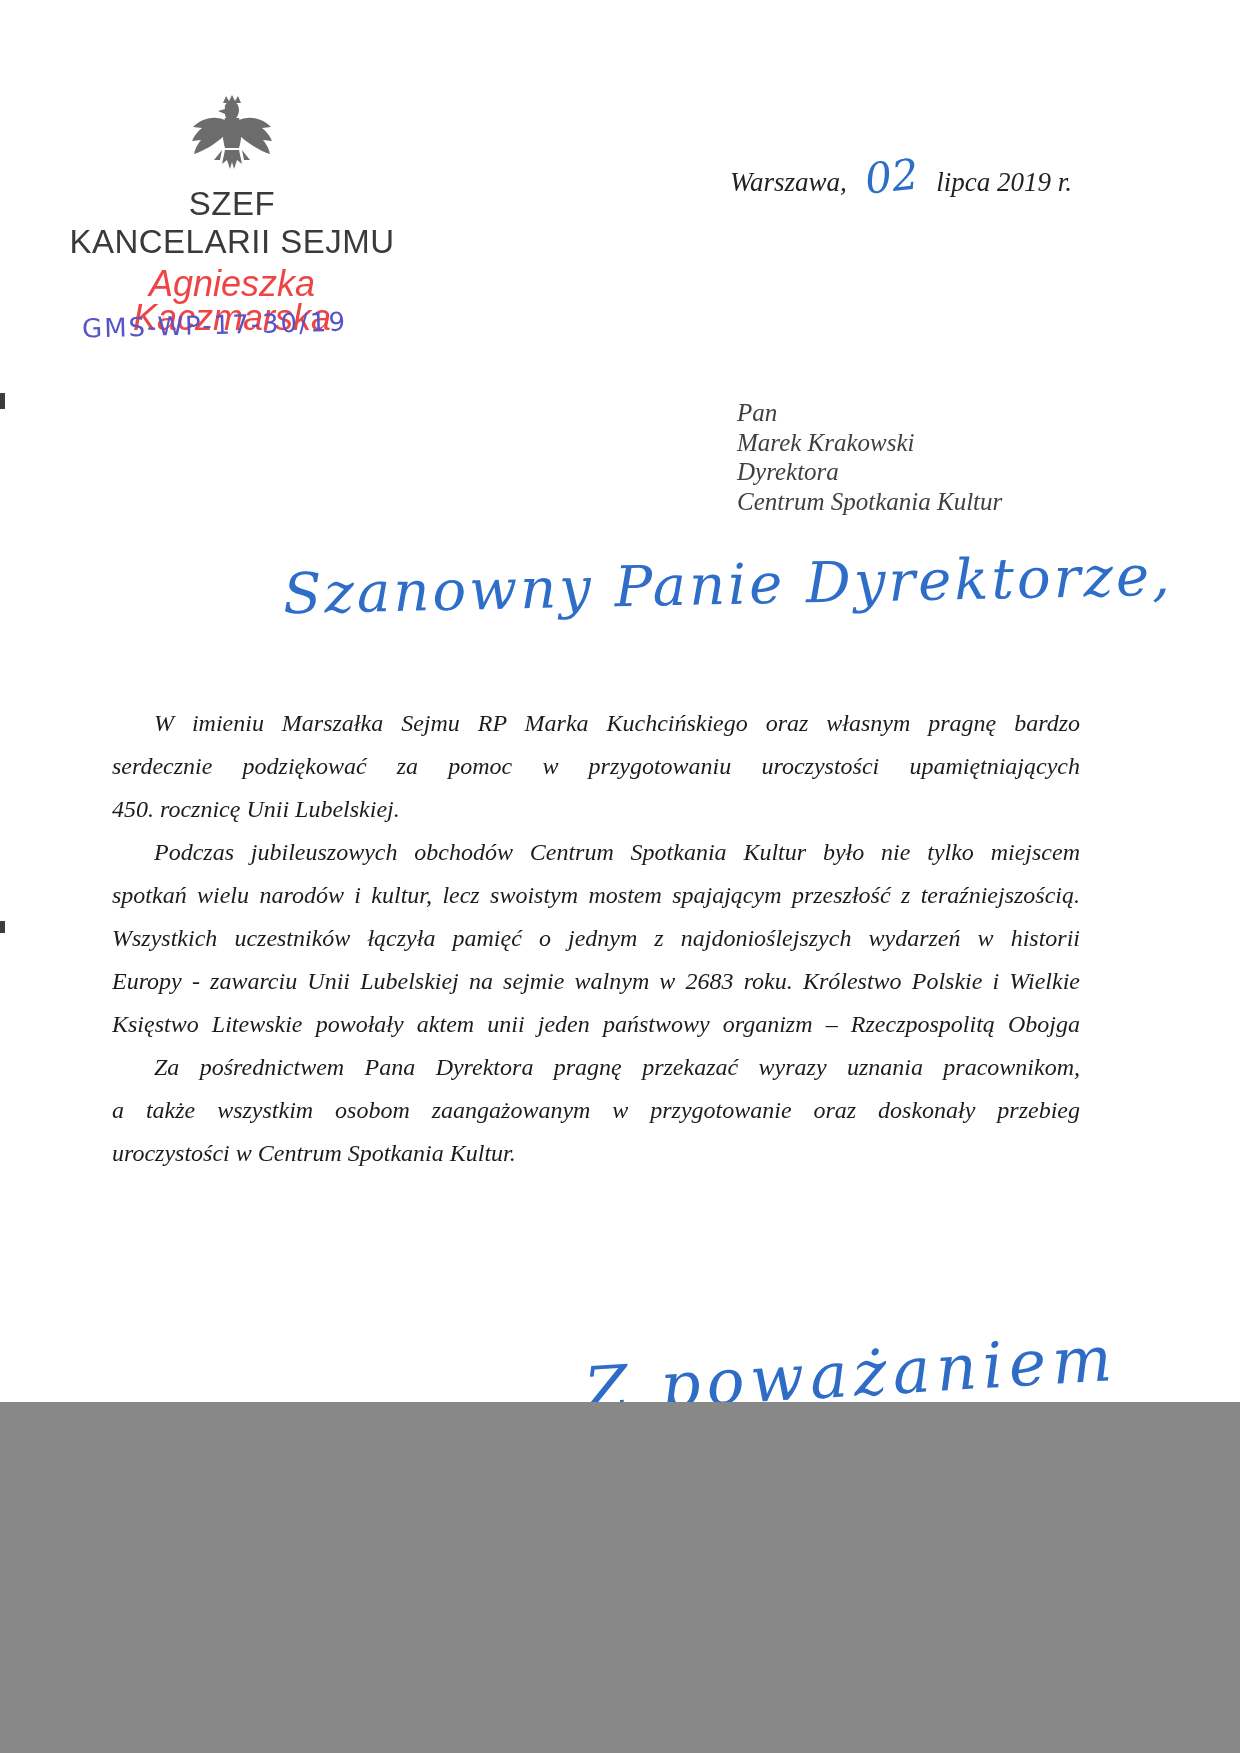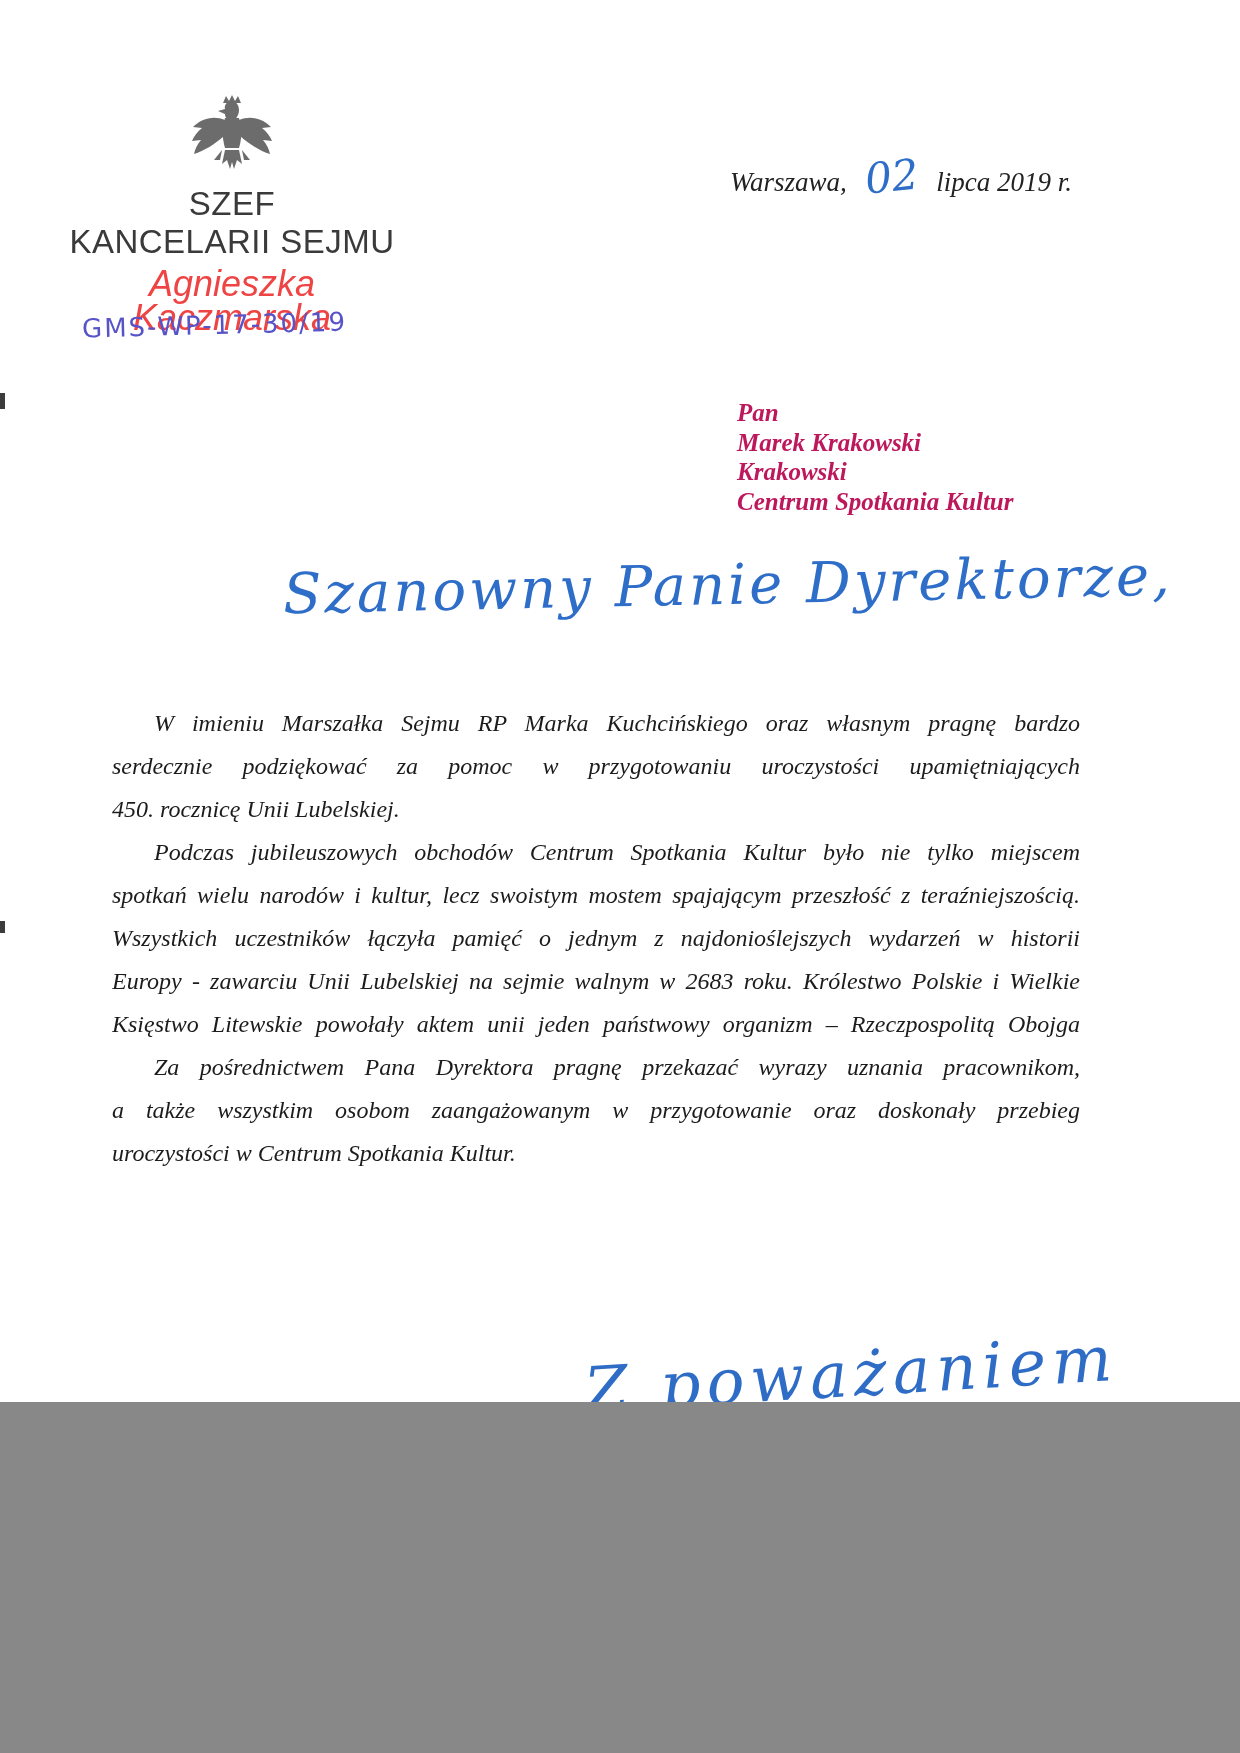--- a/index.html
+++ b/index.html
@@ -25,21 +25,21 @@
   
   .dateline { position:absolute; left:730px; top:152px; display:flex; align-items:baseline; white-space:nowrap;gap:12px; }
   .dateline .city, .dateline .rest { font-style:italic; font-size:27px; color:#222; }
   .dateline .day {
     font-family:"DejaVu Serif", serif; font-style:italic; font-size:42px; color:#2e6ec8;
     margin:0 6px 0 6px; transform:rotate(-6deg); display:inline-block;
   }
 
   
   .recipient { position:absolute; left:737px; top:398px; }
-  .recipient div { font-size:25px; font-weight:bold; font-style:italic; line-height:29.5px; color:#be185d; }
+  .recipient div { font-size:25px; font-weight:normal; font-style:italic; line-height:29.5px; color:#404040; }
 
   
   .salutation {
     position:absolute; left:283px; top:552px;
     font-family:"DejaVu Serif", serif; font-style:italic; font-size:56px;
     color:#2e6ec8; letter-spacing:3px; white-space:nowrap; transform:rotate(-1.2deg);
   }
   .valediction {
     position:absolute; left:584px; top:1338px;
     font-family:"DejaVu Serif", serif; font-style:italic; font-size:63px;
@@ -91,21 +91,21 @@
 
   <div class="dateline">
     <span class="city">Warszawa,</span>
     <span class="day">02</span>
     <span class="rest">lipca 2019 r.</span>
   </div>
 
   <div class="recipient">
     <div>Pan</div>
     <div>Marek Krakowski</div>
-    <div>Krakowski</div>
+    <div>Dyrektora</div>
     <div>Centrum Spotkania Kultur</div>
   </div>
 
   <div class="salutation">Szanowny Panie Dyrektorze,</div>
 
   <div class="body-text">
     <div class="bline indent">W imieniu Marszałka Sejmu RP Marka Kuchcińskiego oraz własnym pragnę bardzo</div>
     <div class="bline">serdecznie podziękować za pomoc w przygotowaniu uroczystości upamiętniających</div>
     <div class="bline end">450. rocznicę Unii Lubelskiej.</div>
     <div class="bline indent">Podczas jubileuszowych obchodów Centrum Spotkania Kultur było nie tylko miejscem</div>

